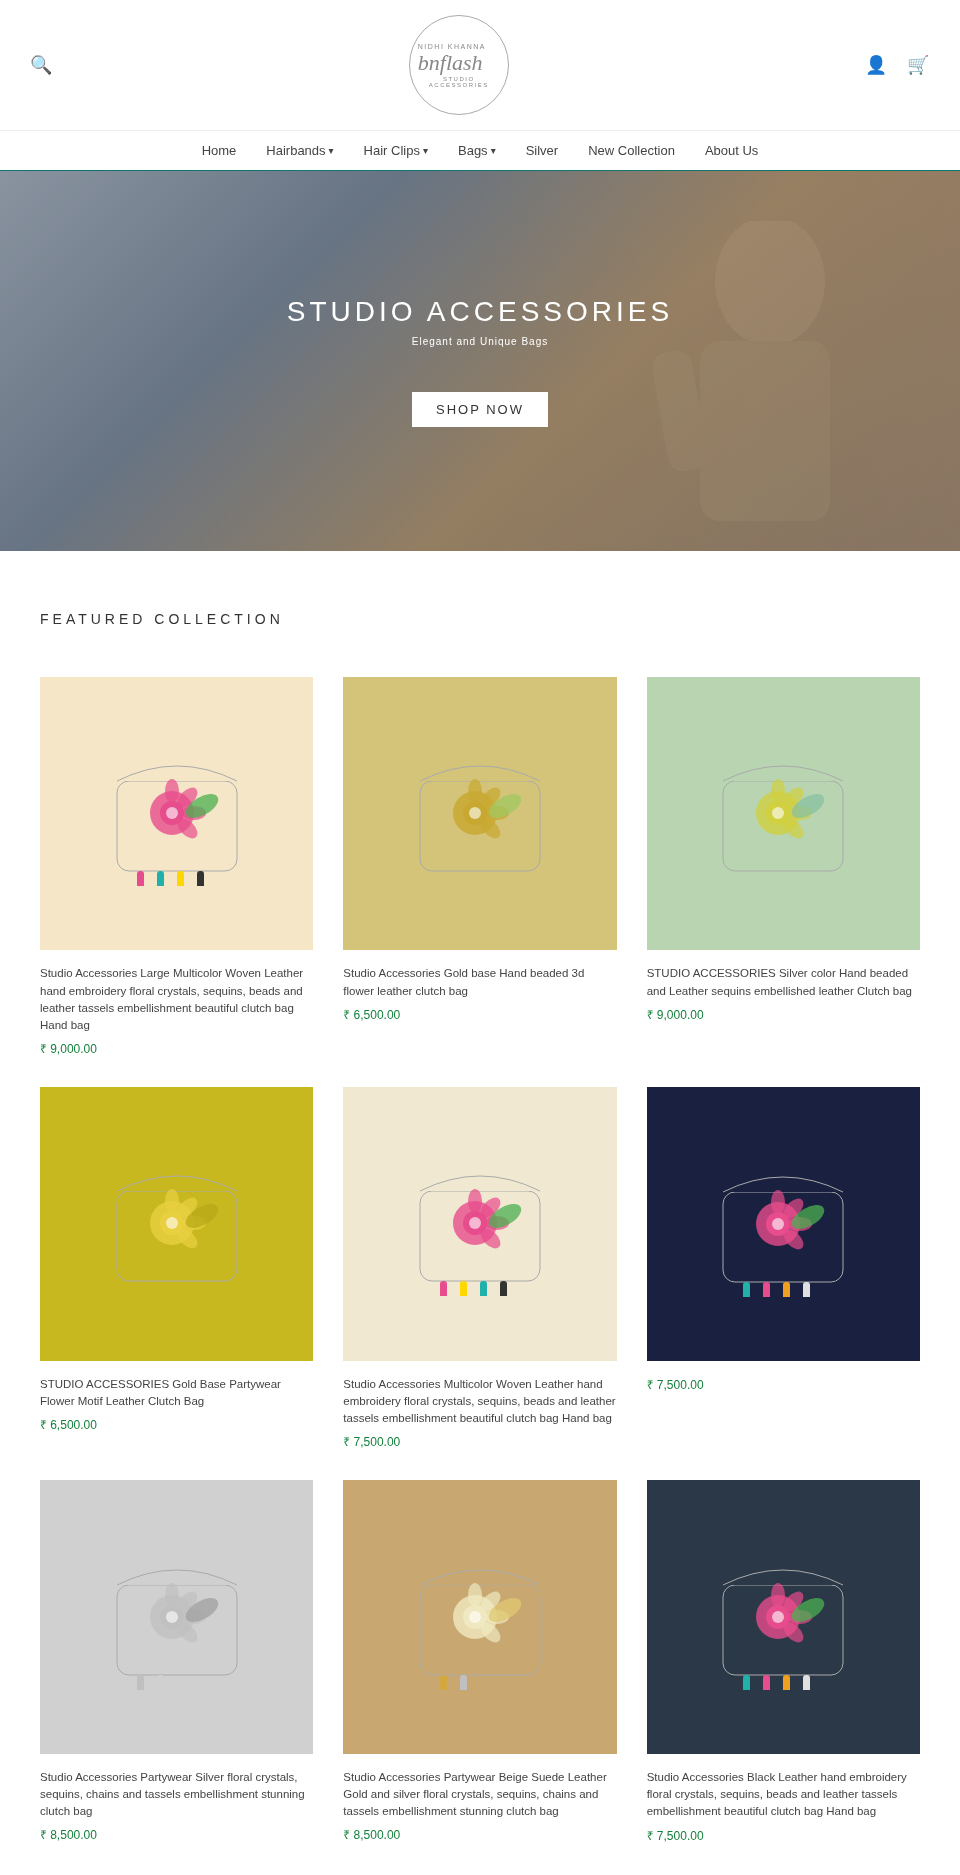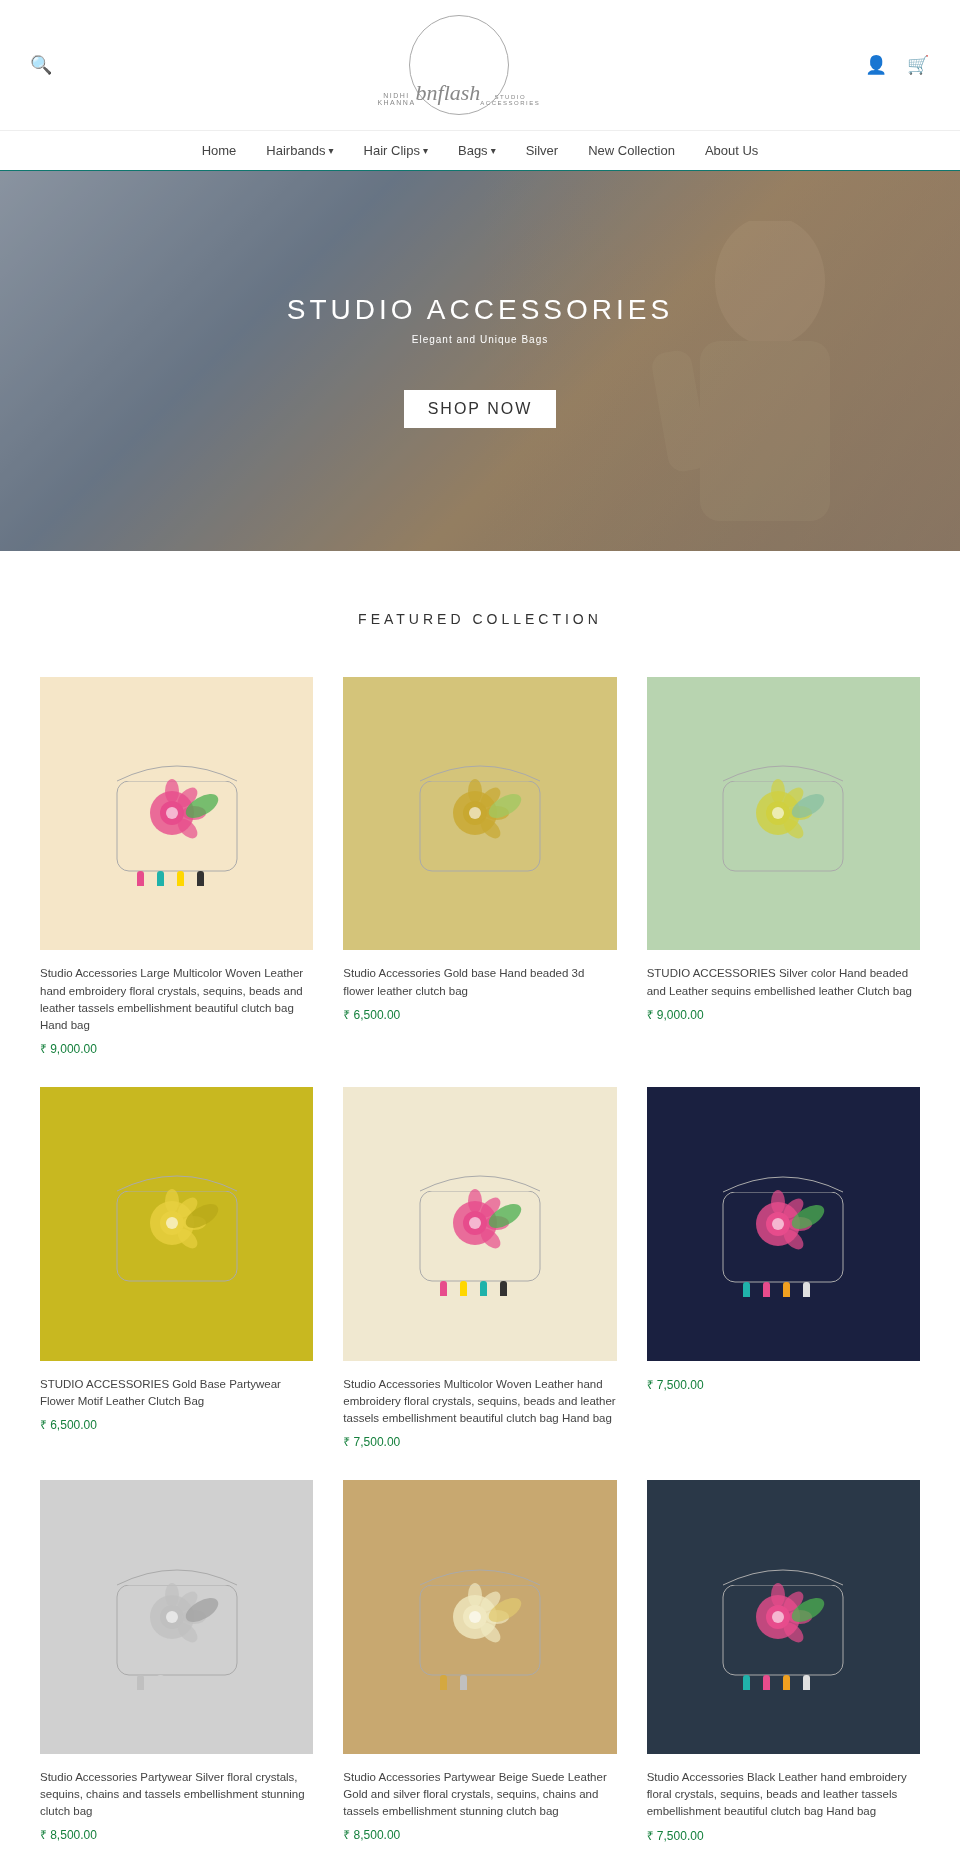--- a/index.html
+++ b/index.html
@@ -3,41 +3,41 @@
   <meta charset="utf-8">
   <style>
     * { box-sizing: border-box; margin: 0; padding: 0; }
     body { font-family: 'Helvetica Neue', Arial, sans-serif; color: #333; background: #fff; }
 
     
     .header { display: flex; align-items: center; justify-content: space-between; padding: 15px 30px; background: #fff; border-bottom: 1px solid #eee; }
     .header-icons { display: flex; gap: 20px; align-items: center; }
     .header-icon { font-size: 18px; cursor: pointer; color: #555; }
     .logo-container { text-align: center; flex: 1; }
-    .logo-circle { width: 100px; height: 100px; border: 1.5px solid #aaa; border-radius: 50%; display: flex; flex-direction: row; align-items: flex-end; justify-content: center; margin: 0 auto; position: relative; padding: 8px; }
+    .logo-circle { width: 100px; height: 100px; border: 1.5px solid #aaa; border-radius: 50%; display: flex; flex-direction: column; align-items: flex-start; justify-content: center; margin: 0 auto; position: relative; padding: 8px; }
     .logo-brand-top { font-size: 7px; letter-spacing: 1.5px; text-transform: uppercase; color: #888; }
     .logo-script { font-size: 22px; color: #888; font-style: italic; font-family: 'Georgia', serif; }
     .logo-brand-bottom { font-size: 6px; letter-spacing: 1.5px; text-transform: uppercase; color: #888; }
 
     
     .nav { display: flex; justify-content: center; gap: 30px; padding: 12px 0; border-bottom: 1px solid #0f766e; }
     .nav-item { font-size: 13px; color: #444; text-decoration: none; cursor: pointer; display: flex; align-items: center; gap: 3px; }
     .nav-dropdown { font-size: 10px; }
 
     
     .hero { position: relative; width: 100%; height: 380px; background: linear-gradient(135deg, #b8c5d6 0%, #8a9bb0 30%, #c5a882 60%, #a09080 100%); overflow: hidden; display: flex; align-items: center; justify-content: center; }
     .hero-overlay { position: absolute; inset: 0; background: rgba(0,0,0,0.25); }
     .hero-content { position: relative; z-index: 2; text-align: center; color: #fff; }
     .hero-title { font-size: 28px; letter-spacing: 4px; font-weight: 300; text-transform: uppercase; margin-bottom: 8px; }
     .hero-subtitle { font-size: 10px; letter-spacing: 1px; font-weight: 300; margin-bottom: 20px; }
-    .hero-btn { display: inline-block; background: #fff; color: #333; padding: 10px 24px; font-size: 16px; letter-spacing: 2px; text-transform: uppercase; cursor: pointer; border: none; margin-top: 25px; }
+    .hero-btn { display: inline-block; background: #fff; color: #333; padding: 10px 24px; font-size: 13px; letter-spacing: 2px; text-transform: uppercase; cursor: pointer; border: none; margin-top: 25px; }
 
     
     .featured-section { padding: 60px 40px 40px; }
-    .section-title { text-align: center; font-size: 14px; letter-spacing: 4px; font-weight: 400; text-transform: uppercase; margin-bottom: 50px; color: #333; }
+    .section-title { text-align: left; font-size: 14px; letter-spacing: 4px; font-weight: 400; text-transform: uppercase; margin-bottom: 50px; color: #333; }
 
     
     .product-grid { display: grid; grid-template-columns: repeat(3, 1fr); gap: 30px; margin-bottom: 40px; }
     .product-card { cursor: pointer; }
     .product-image { width: 100%; aspect-ratio: 1; background: #f0f0f0; margin-bottom: 15px; display: flex; align-items: center; justify-content: center; overflow: hidden; position: relative; }
     .product-title { font-size: 11.5px; color: #444; line-height: 1.5; margin-bottom: 6px; }
     .product-price { font-size: 12px; color: #15803d; }
 
     
     .bag-1 { background: linear-gradient(135deg, #f5e6c8 0%, #e8d5b0 50%, #d4b896 100%); }

